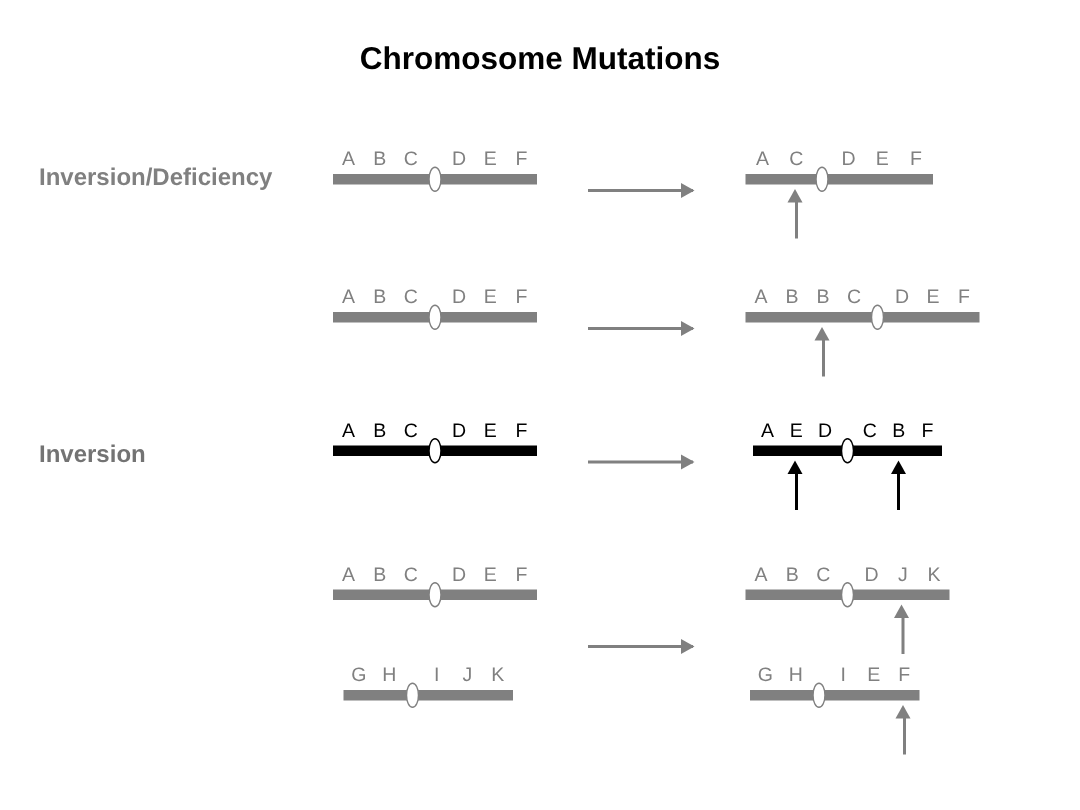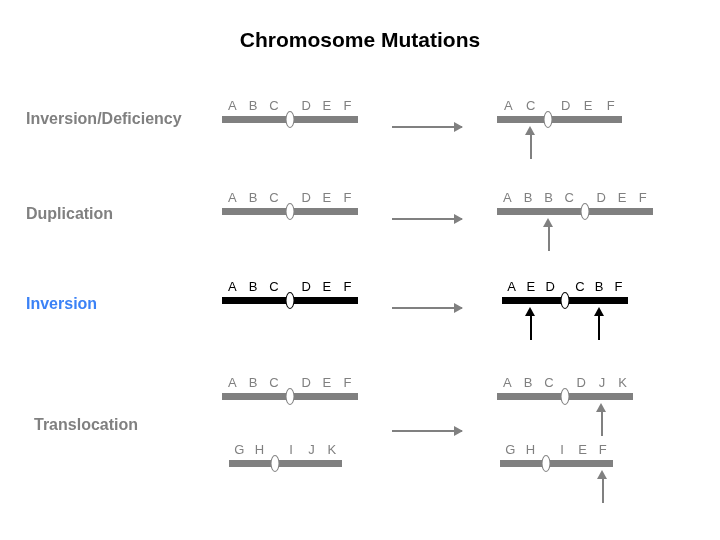--- a/index.html
+++ b/index.html
@@ -35,21 +35,21 @@
 
   
   .row-label {
     position: absolute;
     font-size: 16px;
     font-weight: bold;
     color: #808080;
     white-space: nowrap;
   }
   .row-label.dark {
-    color: #3b82f6;
+    color: #737373;
   }
 
   
   .chromosome {
     position: absolute;
   }
   .chr-letters {
     position: absolute;
     left: 0;
     top: 0;
@@ -176,21 +176,20 @@
         <span style="left: 113.7px;">F</span>
       </div>
     <div class="chr-bar"></div>
   <div class="centromere" style="left: 51.2px;"></div>
       <div class="up-arrow" style="left: 28.3px; top: 28px; height: 26px;">
         <div class="head"></div>
         <div class="shaft"></div>
       </div>
     </div>
 
-  <div class="row-label" style="left:26px; top:205px;">Duplication</div>
 
   <div class="chromosome" id="chr-dup-before" style="left:222px; top:190px; width:136px;">
     <div class="chr-letters">
         <span style="left: 10.4px;">A</span>
         <span style="left: 31.1px;">B</span>
         <span style="left: 51.9px;">C</span>
         <span style="left: 84.1px;">D</span>
         <span style="left: 104.9px;">E</span>
         <span style="left: 125.6px;">F</span>
       </div>
@@ -255,21 +254,20 @@
       <div class="up-arrow dark" style="left: 23.4px; top: 28px; height: 26px;">
         <div class="head"></div>
         <div class="shaft"></div>
       </div>
       <div class="up-arrow dark" style="left: 91.6px; top: 28px; height: 26px;">
         <div class="head"></div>
         <div class="shaft"></div>
       </div>
     </div>
 
-  <div class="row-label" style="left:34px; top:416px;">Translocation</div>
 
   <div class="chromosome" id="chr-trn-before-1" style="left:222px; top:375px; width:136px;">
     <div class="chr-letters">
         <span style="left: 10.4px;">A</span>
         <span style="left: 31.1px;">B</span>
         <span style="left: 51.9px;">C</span>
         <span style="left: 84.1px;">D</span>
         <span style="left: 104.9px;">E</span>
         <span style="left: 125.6px;">F</span>
       </div>

